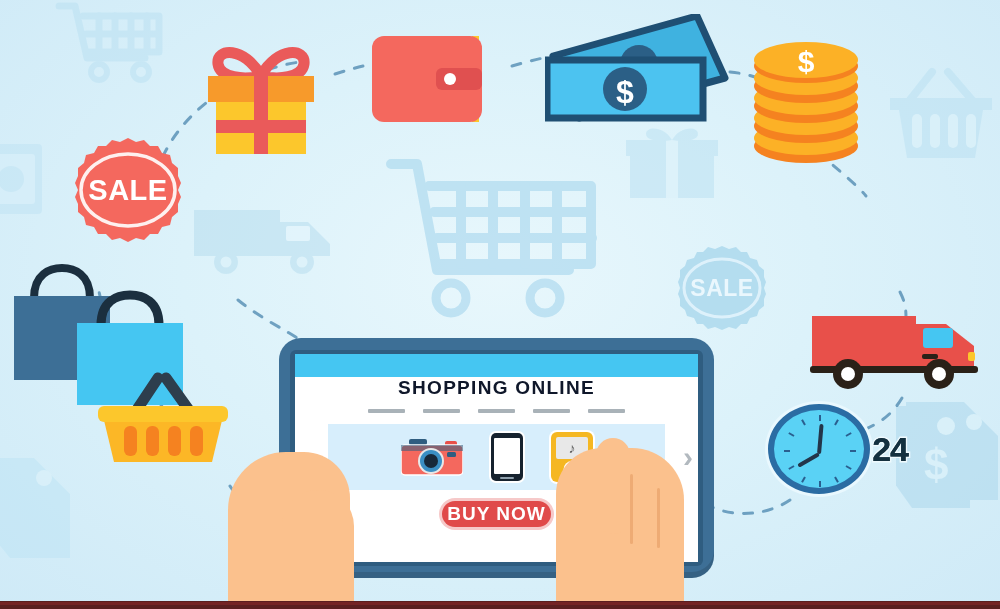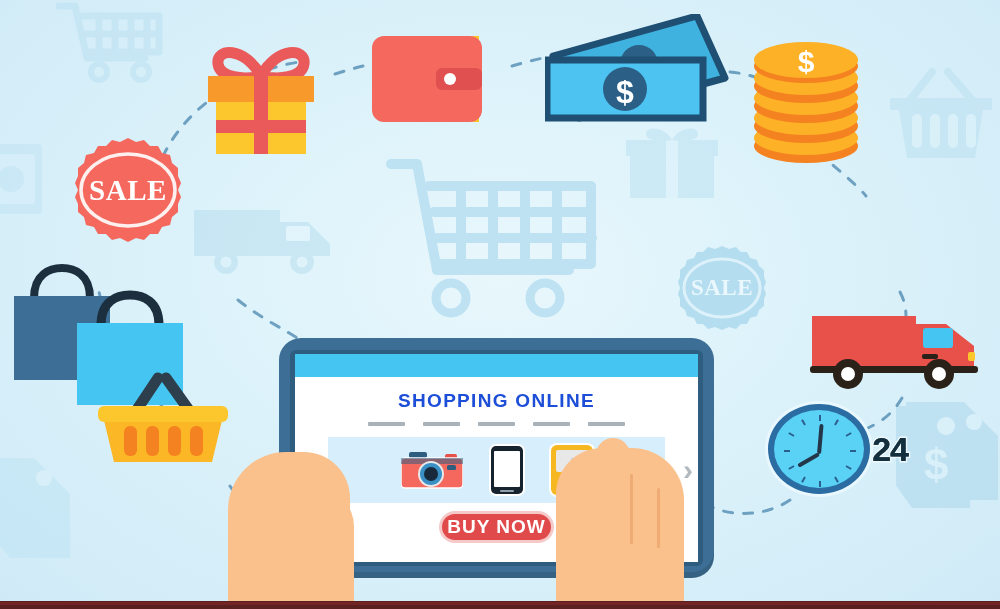--- a/index.html
+++ b/index.html
@@ -15,21 +15,21 @@
   #bottom-bar-inner{left:0;bottom:4px;width:1000px;height:3px;background:#742424;}
 
   
   .bg-deco{opacity:.5;}
   .bg-deco svg{display:block;}
 
   
   #dash-path{left:0;top:0;width:1000px;height:609px;pointer-events:none;}
 
   
-  .sale-badge{display:flex;align-items:center;justify-content:center;font-family:Liberation Serif, serif;}
+  .sale-badge{display:flex;align-items:center;justify-content:center;}
   .sale-badge .sale-text{
     position:absolute;left:0;top:0;width:100%;height:100%;
     display:flex;align-items:center;justify-content:center;
     font-weight:bold;letter-spacing:.5px;
   }
   #sale-badge-main{left:62px;top:138px;width:132px;height:104px;}
   #sale-badge-main .sale-text{color:#ffffff;font-size:29px;}
   #sale-badge-secondary{left:666px;top:246px;width:112px;height:84px;}
   #sale-badge-secondary .sale-text{color:#eaf7fd;font-size:23px;}
 
@@ -62,21 +62,21 @@
     -webkit-text-stroke:3px #eef9fd;paint-order:stroke fill;letter-spacing:-1px;}
   #clock-badge-fill{position:absolute;right:0;top:26px;color:#14303f;font-size:34px;font-weight:bold;letter-spacing:-1px;}
 
   
   #tablet{left:279px;top:338px;width:435px;height:240px;}
   #tablet-body{position:absolute;left:0;top:0;width:435px;height:240px;border-radius:22px;
     background:#3d6f96;box-shadow:inset 0 -6px 0 rgba(0,0,0,.12);}
   #tablet-bezel-inner{position:absolute;left:11px;top:12px;width:413px;height:216px;border-radius:6px;background:#2f5d80;}
   #tablet-screen{position:absolute;left:16px;top:16px;width:403px;height:208px;background:#ffffff;overflow:hidden;}
   #screen-topbar{height:23px;background:#45c6f2;}
-  #screen-title{margin-top:13px;text-align:center;color:#1d4ed8;font-size:19px;font-weight:bold;letter-spacing:1.3px;}
+  #screen-title{text-align:center;color:#0f172a;font-size:19px;font-weight:bold;letter-spacing:1.3px;}
   #screen-menu{display:flex;justify-content:center;gap:18px;margin-top:10px;}
   .menu-dash{width:37px;height:4px;background:#a9b2b8;border-radius:1px;}
   #carousel{position:relative;margin:11px 33px 0 33px;height:66px;background:#d7eefc;
     display:flex;align-items:center;justify-content:center;gap:28px;}
   .arrow{position:absolute;top:50%;transform:translateY(-50%);color:#b2b9bf;font-size:30px;font-weight:bold;line-height:1;}
   #arrow-prev{left:-28px;}
   #arrow-next{right:-28px;}
   #buy-now-button{margin:11px auto 0 auto;width:109px;height:26px;border-radius:13px;background:#e04a4a;
     box-shadow:0 0 0 3px #f6c9c9;display:flex;align-items:center;justify-content:center;
     color:#ffffff;font-size:19px;font-weight:bold;letter-spacing:1px;}

